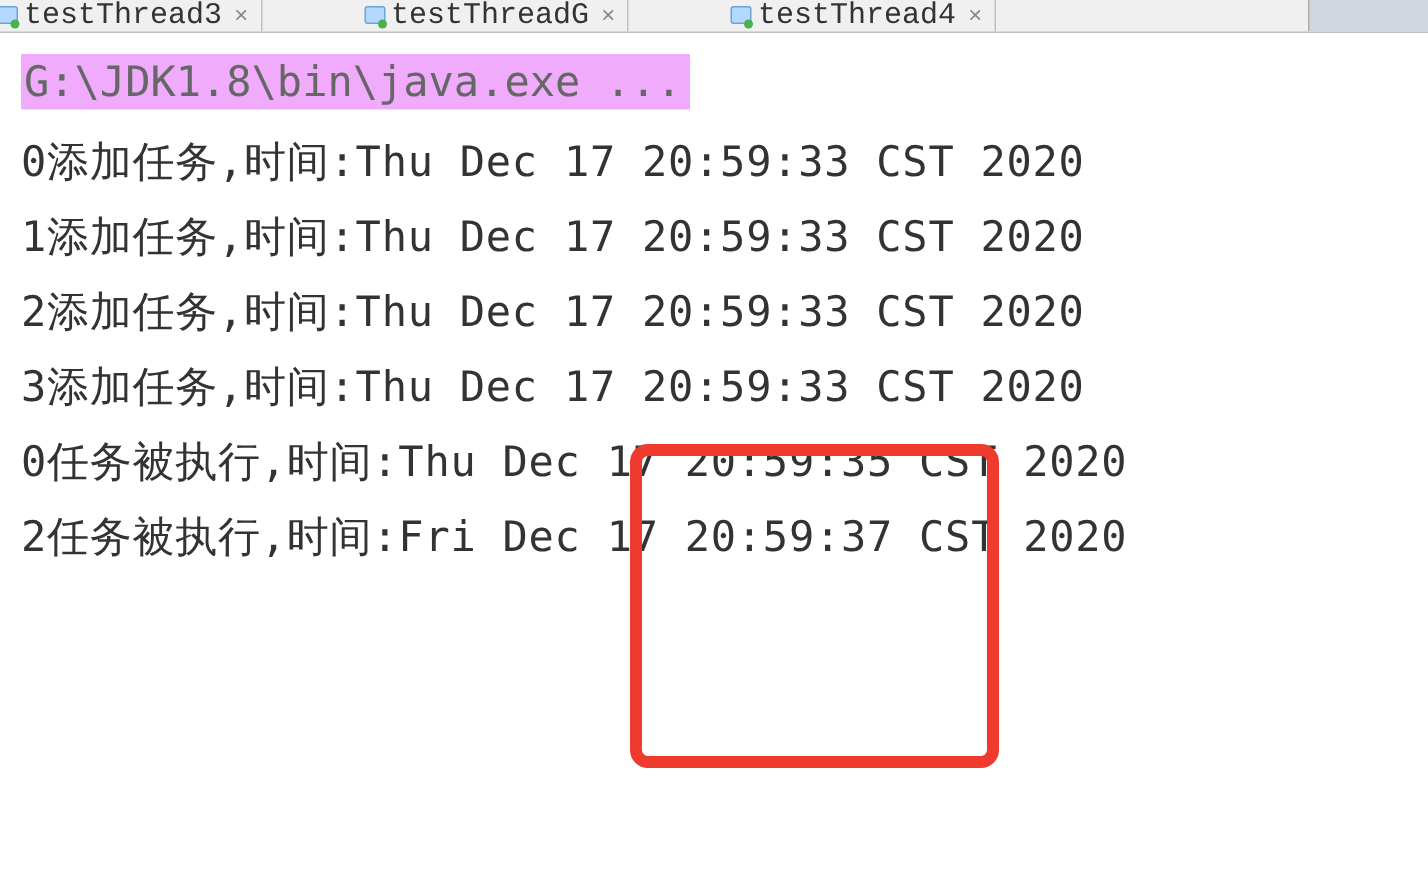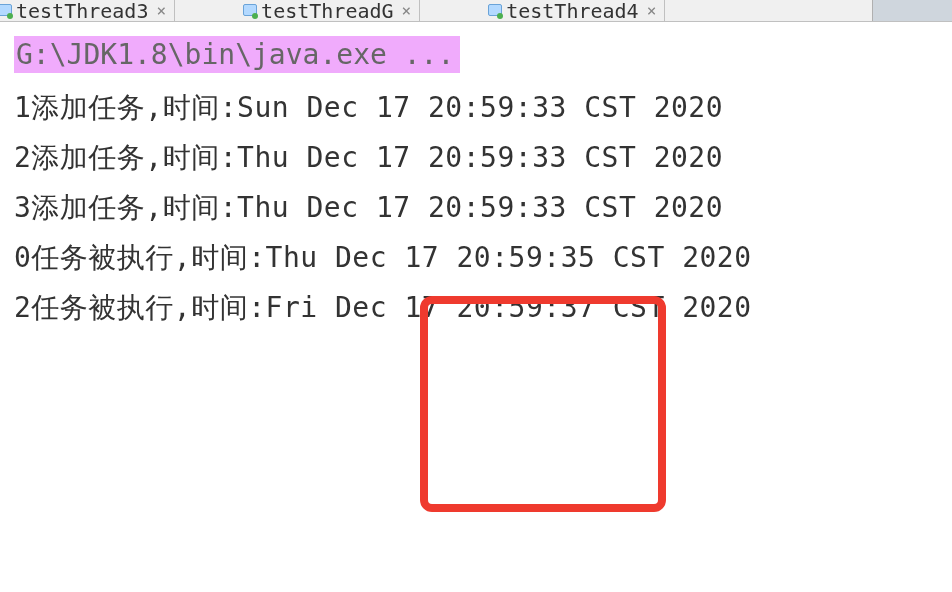--- a/index.html
+++ b/index.html
@@ -15,20 +15,21 @@
       overflow: hidden;
       position: relative;
     }
     .tabs {
       display: flex;
       height: 22px;
       background: #f0f0f0;
       border-bottom: 1px solid #c0c0c0;
       overflow: hidden;
       align-items: center;
+      font-family: Liberation Mono, monospace;
     }
     .tab {
       display: flex;
       align-items: center;
       padding: 0 8px;
       height: 100%;
       border-right: 1px solid #c0c0c0;
       font-size: 20px;
       color: #333;
       white-space: nowrap;
@@ -120,20 +121,21 @@
     <span class="tab-icon"></span>
     <span>testThread4</span>
     <span class="tab-close">×</span>
   </div>
   <div class="tab-right"></div>
 </div>
 
 <div class="console">
   <div class="cmd-line">G:\JDK1.8\bin\java.exe ...</div>
   <div id="output-container">
-      <div class="output-line">1添加任务,时间:Sun Dec 17 20:59:33 CST 2020</div>
+      <div class="output-line">0添加任务,时间:Thu Dec 17 20:59:33 CST 2020</div>
+      <div class="output-line">1添加任务,时间:Thu Dec 17 20:59:33 CST 2020</div>
       <div class="output-line">2添加任务,时间:Thu Dec 17 20:59:33 CST 2020</div>
       <div class="output-line">3添加任务,时间:Thu Dec 17 20:59:33 CST 2020</div>
       <div class="output-line">0任务被执行,时间:Thu Dec 17 20:59:35 CST 2020</div>
       <div class="output-line">2任务被执行,时间:Fri Dec 17 20:59:37 CST 2020</div>
     </div>
   <div class="highlight-box" style="top:274px;left:420px;width:246px;height:216px;"></div>
 </div>
 
 </body></html>

